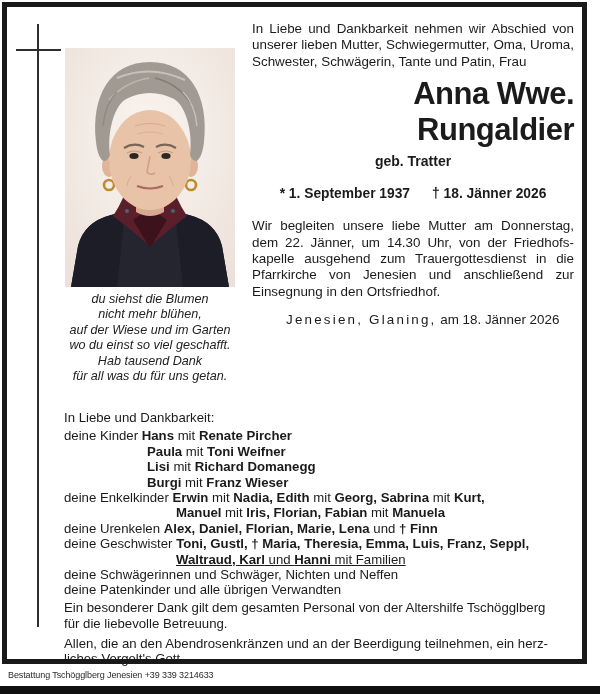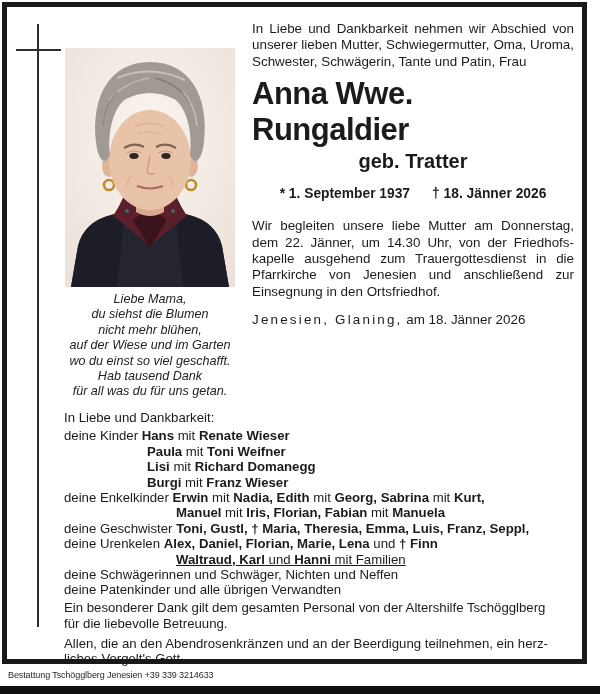--- a/index.html
+++ b/index.html
@@ -18,25 +18,25 @@
   
   .photo{position:absolute;left:65px;top:48px;width:170px;height:239px;overflow:hidden;}
   
   .poem{
     position:absolute;left:40px;top:292px;width:220px;text-align:center;
     font-style:italic;font-size:12.6px;line-height:15.4px;color:#222;
   }
   
   .col{position:absolute;left:252px;top:21px;width:322px;font-size:13.4px;line-height:16.4px;}
   .col p{margin:0 0 4px 0;text-align:justify;}
-  .title{margin:6px 0 0 0;text-align:left;font-weight:700;font-size:31px;line-height:36px;letter-spacing:-0.5px;}
-  .maiden{margin:2px 0 0 0;text-align:center;font-weight:700;font-size:20px;line-height:22px;}
+  .title{margin:6px 0 0 0;text-align:right;font-weight:700;font-size:31px;line-height:36px;letter-spacing:-0.5px;}
+  .maiden{margin:2px 0 0 0;text-align:center;font-weight:700;font-size:14px;line-height:22px;}
   .dates{margin:13px 0 15px 0;text-align:center;font-weight:700;font-size:13.8px;line-height:18px;}
   .dates .death{margin-left:22px;}
-  .placeline{margin-top:12px;}
+  .placeline{margin-top:12px;margin-left:34px;}
   .ls{letter-spacing:2.2px;}
   
   .family{position:absolute;left:64px;top:410px;width:516px;font-size:13.2px;line-height:15.4px;}
   .family .heading{margin-bottom:3px;}
   .fam-line{white-space:nowrap;}
   .b{font-weight:700;}
   
   .thanks{position:absolute;left:64px;top:600px;width:516px;font-size:13.2px;line-height:15.8px;}
   .thanks .para{margin-bottom:4px;}
   .thanks .tline{white-space:nowrap;}
@@ -103,21 +103,20 @@
     <path d="M93,105 Q101,101 108,105" stroke="#c69c82" stroke-width="1.2" fill="none"></path>
 
     <path d="M85,108 L82,124 Q85,128 90,125" stroke="#cf9f83" stroke-width="1.5" fill="none"></path>
     <path d="M72,138 Q85,143 98,138" stroke="#a96b62" stroke-width="2.2" fill="none"></path>
     <path d="M66,128 Q62,134 62,138" stroke="#d8ab8f" stroke-width="1" fill="none"></path>
     <path d="M104,128 Q108,134 108,138" stroke="#d8ab8f" stroke-width="1" fill="none"></path>
   </svg>
 </div>
 
 <div class="poem">
-  <div>Liebe Mama,</div>
   <div>du siehst die Blumen</div>
   <div>nicht mehr blühen,</div>
   <div>auf der Wiese und im Garten</div>
   <div>wo du einst so viel geschafft.</div>
   <div>Hab tausend Dank</div>
   <div>für all was du für uns getan.</div>
 </div>
 
 <div class="col">
   <p>In Liebe und Dankbarkeit nehmen wir Abschied von unserer lieben Mutter, Schwiegermutter, Oma, Uroma, Schwester, Schwägerin, Tante und Patin, Frau</p>
@@ -128,28 +127,28 @@
   </div>
   <p>Wir begleiten unsere liebe Mutter am Donnerstag, dem 22. Jänner, um 14.30 Uhr, von der Friedhofs­kapelle ausgehend zum Trauergottesdienst in die Pfarrkirche von Jenesien und anschließend zur Einsegnung in den Ortsfriedhof.</p>
   <div class="placeline">
     <span class="ls">Jenesien, Glaning,</span>
     <span>am 18. Jänner 2026</span>
   </div>
 </div>
 
 <div class="family">
   <div class="heading">In Liebe und Dankbarkeit:</div>
-  <div class="fam-line"><span>deine Kinder </span><span class="b">Hans</span><span> mit </span><span class="b">Renate Wieser</span></div>
+  <div class="fam-line"><span>deine Kinder </span><span class="b">Hans</span><span> mit </span><span class="b">Renate Pircher</span></div>
   <div class="fam-line" style="padding-left: 83px;"><span class="b">Paula</span><span> mit </span><span class="b">Toni Weifner</span></div>
   <div class="fam-line" style="padding-left: 83px;"><span class="b">Lisi</span><span> mit </span><span class="b">Richard Domanegg</span></div>
   <div class="fam-line" style="padding-left: 83px;"><span class="b">Burgi</span><span> mit </span><span class="b">Franz Wieser</span></div>
   <div class="fam-line"><span>deine Enkelkinder </span><span class="b">Erwin</span><span> mit </span><span class="b">Nadia, Edith</span><span> mit </span><span class="b">Georg, Sabrina</span><span> mit </span><span class="b">Kurt,</span></div>
   <div class="fam-line" style="padding-left: 112px;"><span class="b">Manuel</span><span> mit </span><span class="b">Iris, Florian, Fabian</span><span> mit </span><span class="b">Manuela</span></div>
+  <div class="fam-line"><span>deine Urenkelen </span><span class="b">Alex, Daniel, Florian, Marie, Lena</span><span> und </span><span class="b">† Finn</span></div>
   <div class="fam-line"><span>deine Geschwister </span><span class="b">Toni, Gustl, † Maria, Theresia, Emma, Luis, Franz, Seppl,</span></div>
-  <div class="fam-line"><span>deine Urenkelen </span><span class="b">Alex, Daniel, Florian, Marie, Lena</span><span> und </span><span class="b">† Finn</span></div>
   <div class="fam-line" style="padding-left: 112px; text-decoration: underline;"><span class="b">Waltraud, Karl</span><span> und </span><span class="b">Hanni</span><span> mit Familien</span></div>
   <div class="fam-line"><span>deine Schwägerinnen und Schwäger, Nichten und Neffen</span></div>
   <div class="fam-line"><span>deine Patenkinder und alle übrigen Verwandten</span></div>
 </div>
 
 <div class="thanks">
   <div class="para">
     <div class="tline">Ein besonderer Dank gilt dem gesamten Personal von der Altershilfe Tschögglberg</div>
     <div class="tline">für die liebevolle Betreuung.</div>
   </div>

